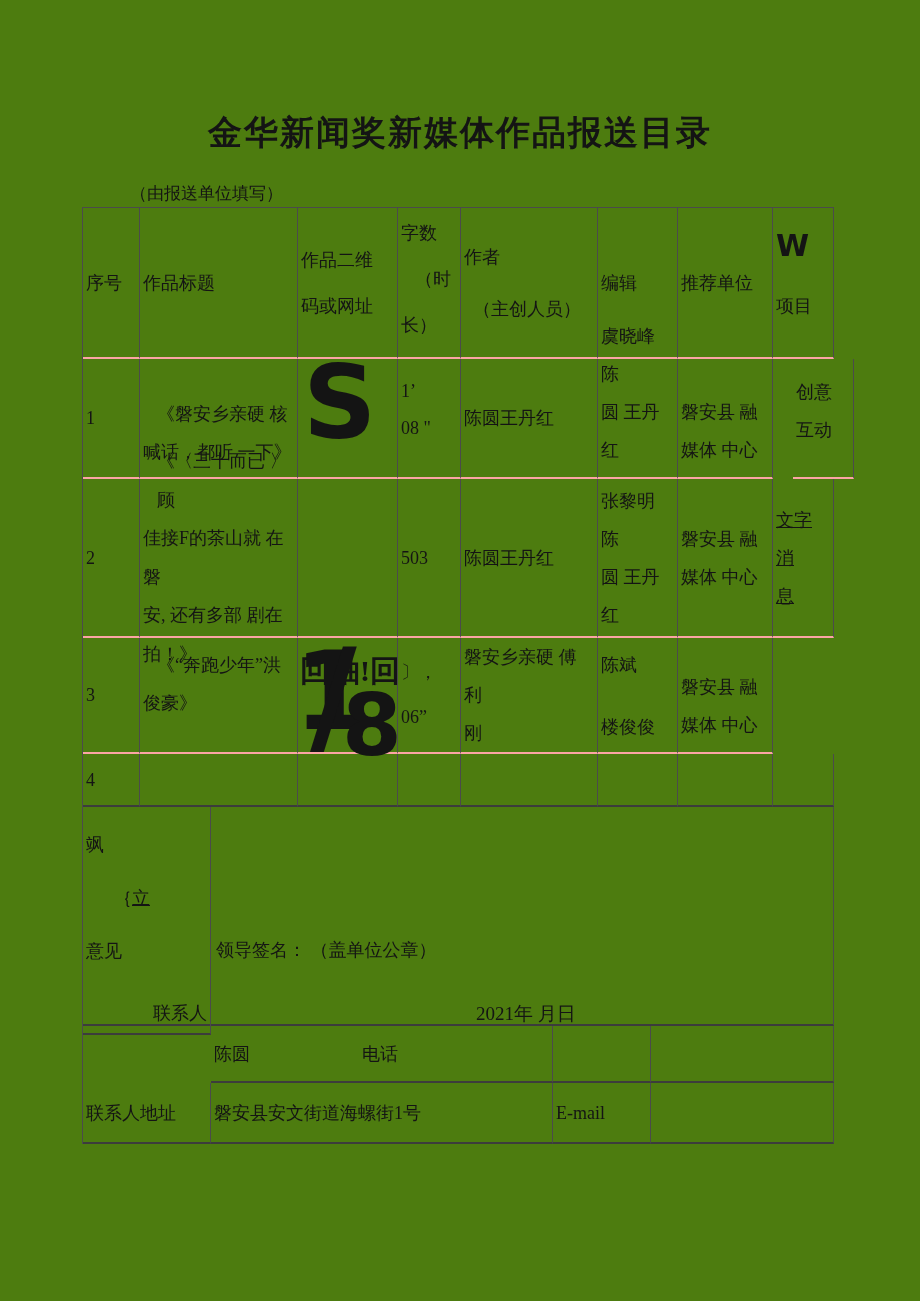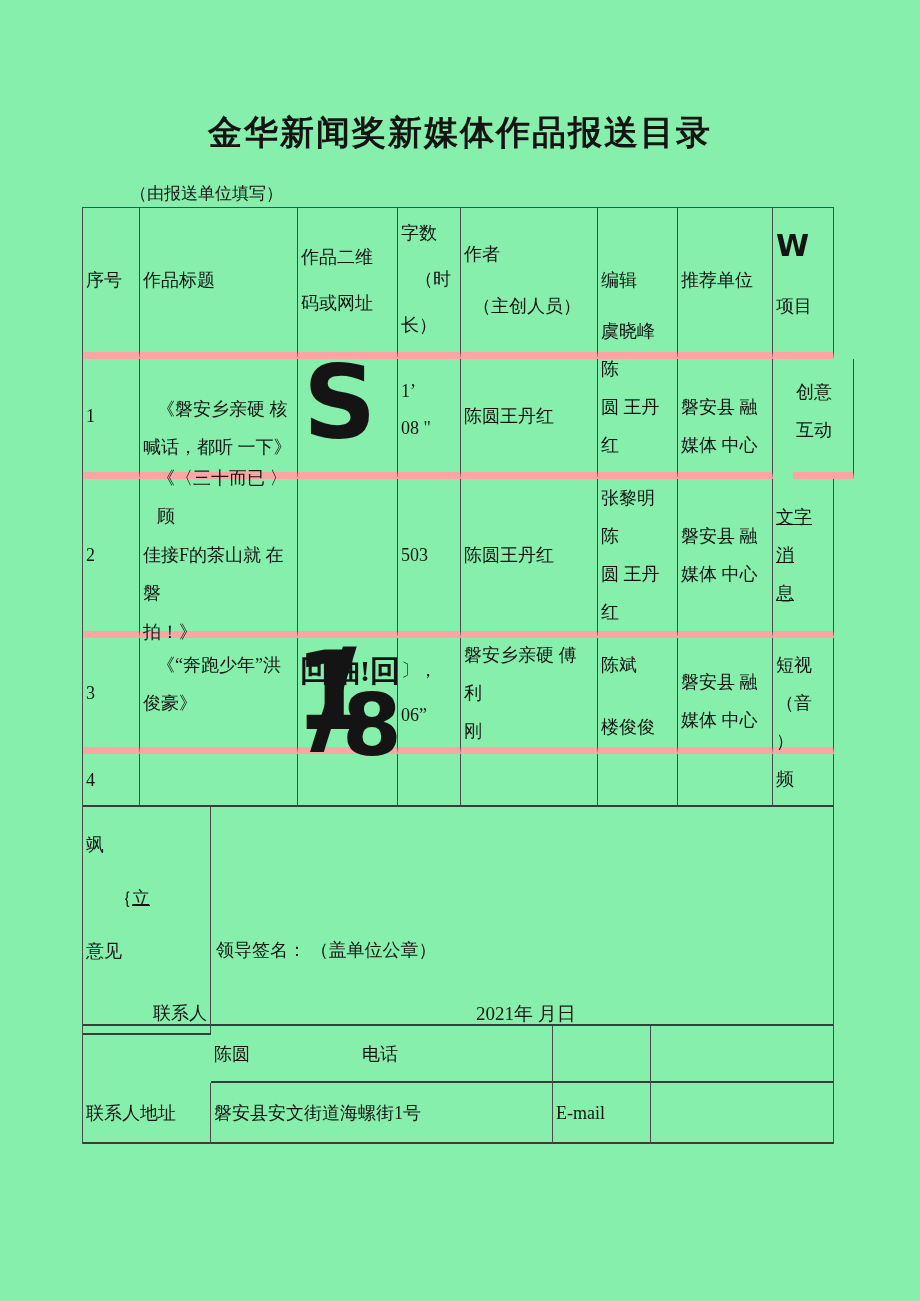--- a/index.html
+++ b/index.html
@@ -1,23 +1,23 @@
 <!DOCTYPE html>
 <html><head>
 <meta charset="utf-8">
 <style>
   html,body{margin:0;padding:0;background:#fff;}
-  .page{position:relative;width:920px;height:1301px;background:#86efac;overflow:hidden;
+  .page{position:relative;width:920px;height:1301px;background:#4d7c0f;overflow:hidden;
         font-family:"Liberation Serif","DejaVu Serif",serif;color:#141414;}
   .doc-title{position:absolute;left:0;top:110px;width:920px;text-align:center;
              font-size:34px;font-weight:600;letter-spacing:2px;}
   .doc-note{position:absolute;left:130px;top:182px;font-size:17px;}
   .tbl{position:absolute;left:82px;top:207px;width:751px;height:936px;
        border-top:1px solid #4b4b4b;border-left:1px solid #4b4b4b;}
-  .c{position:absolute;box-sizing:border-box;border-right:1px solid #4b4b4b;border-bottom:7px solid #fca5a5;
+  .c{position:absolute;box-sizing:border-box;border-right:1px solid #4b4b4b;border-bottom:2px solid #fca5a5;
      display:flex;flex-direction:column;justify-content:center;padding:2px 3px;
      font-size:18px;line-height:38px;}
   .top{justify-content:flex-start;}
   .bottom{justify-content:flex-end;padding-bottom:8px;}
   .bb2{border-bottom-width:2px;border-bottom-color:#3c3c3c;}
   .line{display:block;}
   .ind{padding-left:14px;}
   .ind2{padding-left:9px;}
   .lh46{line-height:46px;}
   .lh52{line-height:52px;}
@@ -108,20 +108,21 @@
       <span class="line">创意</span>
       <span class="line">互动</span>
     </div>
 
     <div class="c" style="left:0;top:271px;width:57px;height:159px;">
       <span class="line">2</span>
     </div>
     <div class="c" style="left:57px;top:271px;width:158px;height:159px;line-height:38.5px;">
       <span class="line ind">《〈三十而已 〉 顾</span>
       <span class="line">佳接F的茶山就 在磐</span>
+      <span class="line">安, 还有多部 剧在</span>
       <span class="line">拍！》</span>
     </div>
     <div class="c" style="left:215px;top:271px;width:100px;height:159px;"></div>
     <div class="c" style="left:315px;top:271px;width:63px;height:159px;">
       <span class="line">503</span>
     </div>
     <div class="c" style="left:378px;top:271px;width:137px;height:159px;">
       <span class="line">陈圆王丹红</span>
     </div>
     <div class="c" style="left:515px;top:271px;width:80px;height:159px;">
@@ -158,25 +159,20 @@
       <span class="line">磐安乡亲硬 傅利</span>
       <span class="line">刚</span>
     </div>
     <div class="c top" style="left:515px;top:430px;width:80px;height:116px;padding-top:8px;">
       <span class="line">陈斌</span>
       <span class="line gap-top">楼俊俊</span>
     </div>
     <div class="c bottom" style="left:595px;top:430px;width:95px;height:116px;">
       <span class="line">磐安县 融</span>
       <span class="line">媒体 中心</span>
-    </div>
-    <div class="c top" style="left:690px;top:430px;width:61px;height:116px;padding-top:8px;">
-      <span class="line">短视</span>
-      <span class="line">（音 ）</span>
-      <span class="line">频</span>
     </div>
 
     <div class="c bb2" style="left:0;top:546px;width:57px;height:53px;">
       <span class="line">4</span>
     </div>
     <div class="c bb2" style="left:57px;top:546px;width:158px;height:53px;"></div>
     <div class="c bb2" style="left:215px;top:546px;width:100px;height:53px;"></div>
     <div class="c bb2" style="left:315px;top:546px;width:63px;height:53px;"></div>
     <div class="c bb2" style="left:378px;top:546px;width:137px;height:53px;"></div>
     <div class="c bb2" style="left:515px;top:546px;width:80px;height:53px;"></div>

